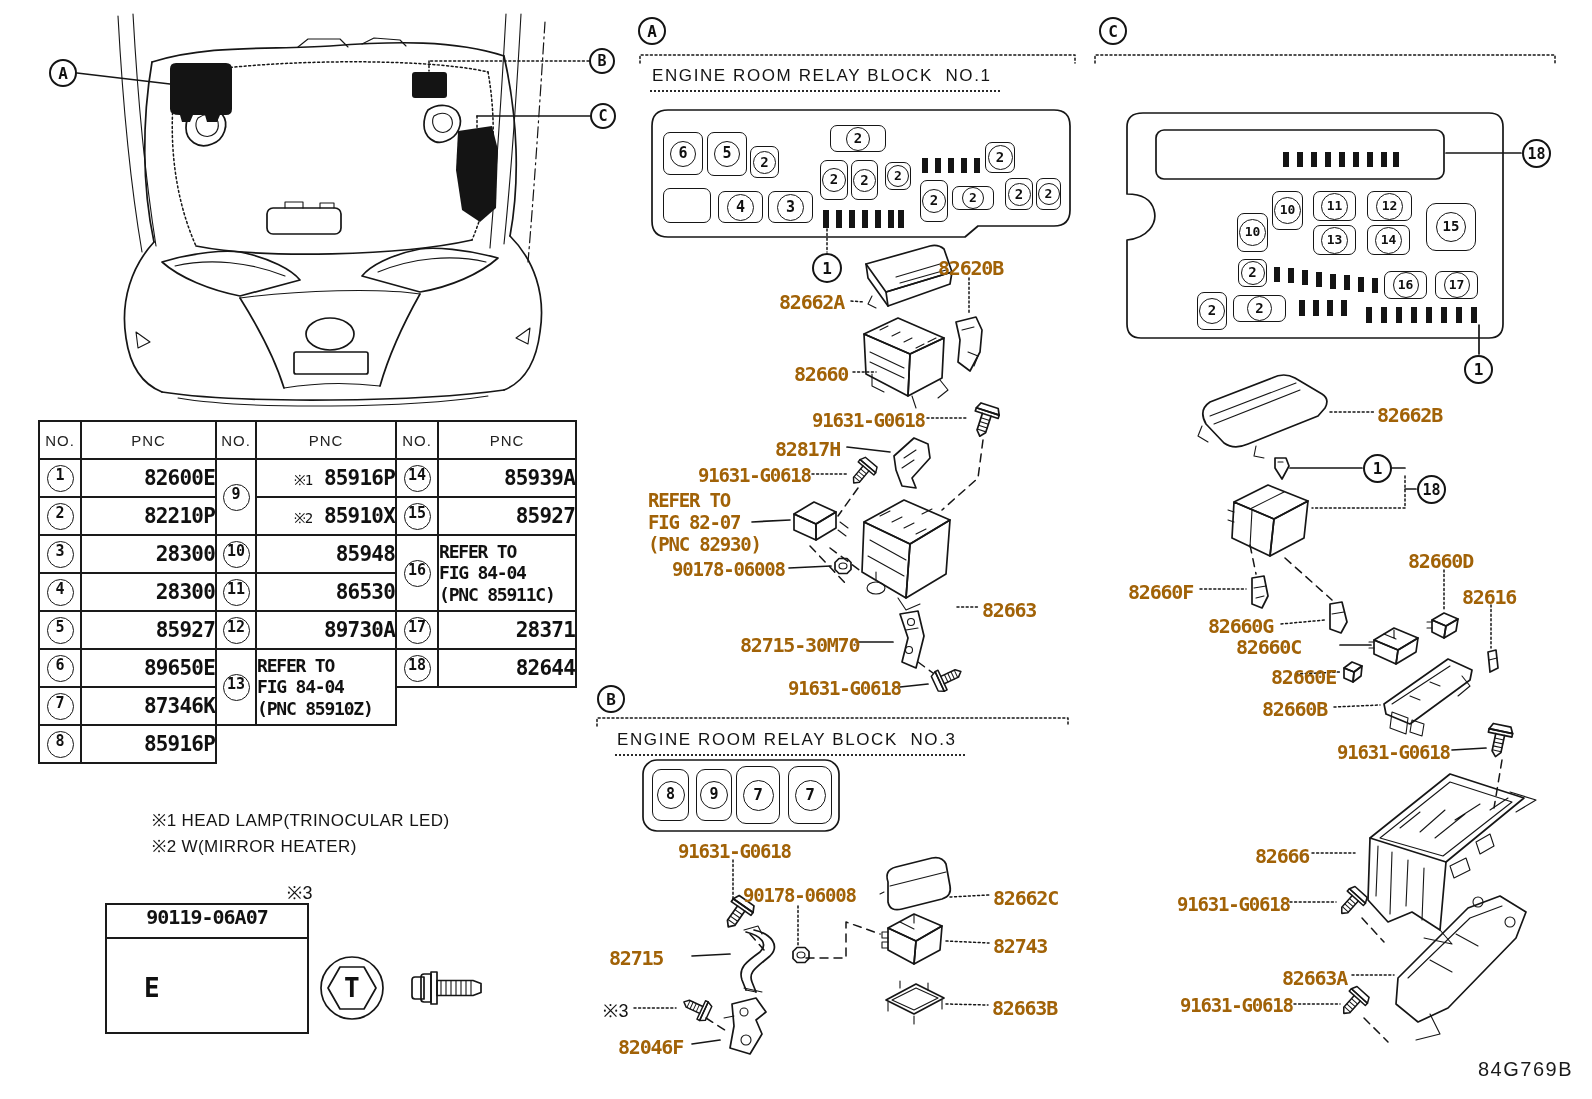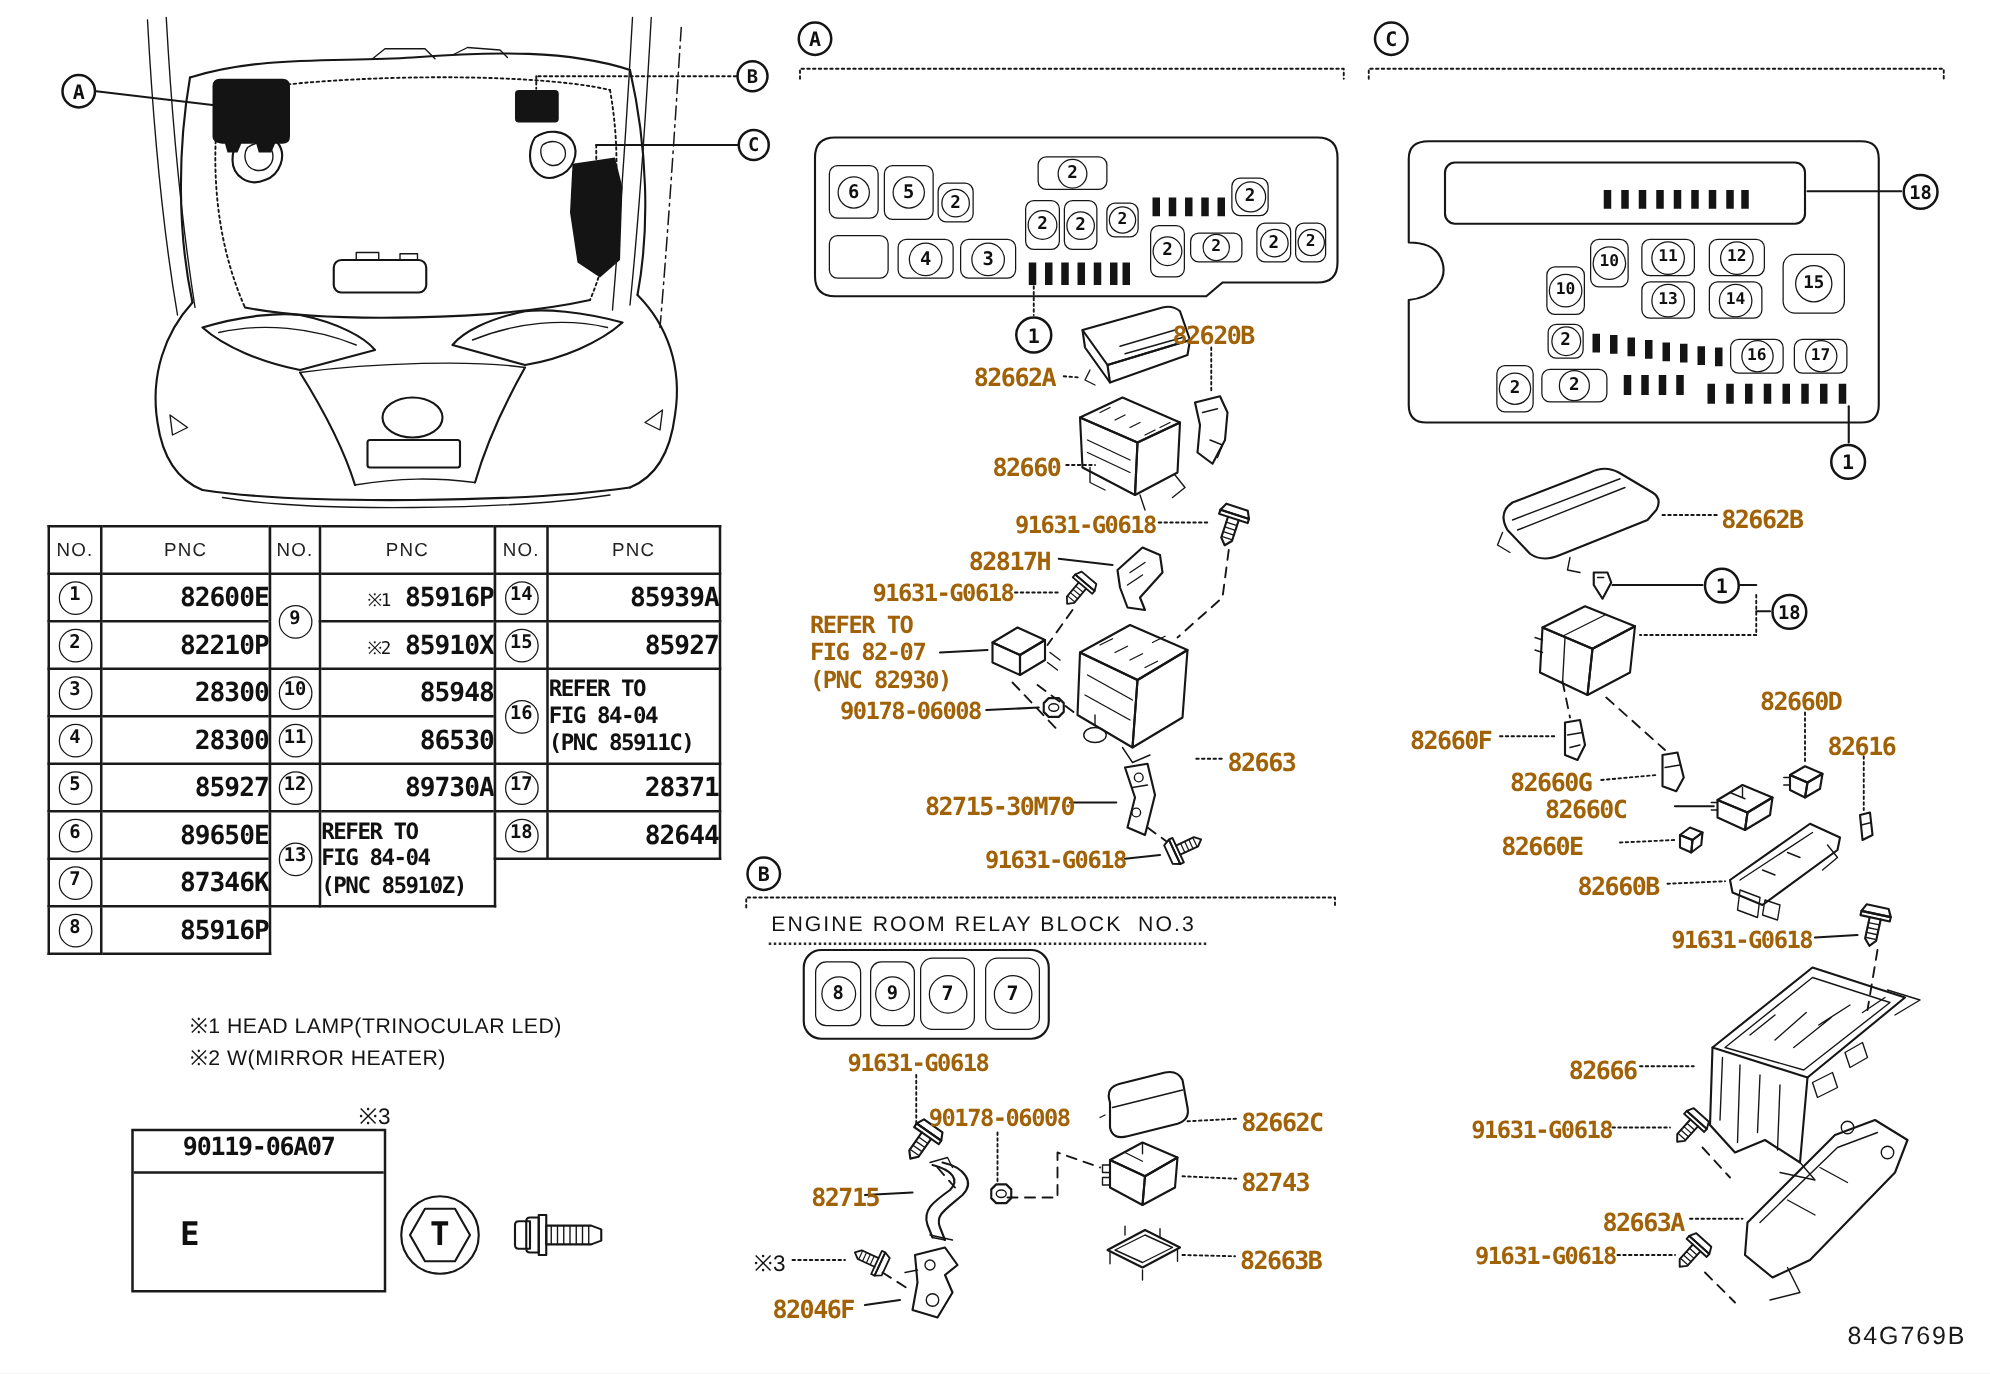--- a/index.html
+++ b/index.html
@@ -448,20 +448,21 @@
   <div class="callout" style="left:638px;top:17px;width:28px;height:28px;line-height:25px;font-size:16px">A</div>
   <div class="callout" style="left:597px;top:685px;width:28px;height:28px;line-height:25px;font-size:16px">B</div>
   <div class="callout" style="left:1099px;top:17px;width:28px;height:28px;line-height:25px;font-size:16px">C</div>
 
   <div class="callout" style="left:812px;top:253px;width:30px;height:30px;line-height:27px;font-size:16px">1</div>
   <div class="callout" style="left:1522px;top:139px;width:29px;height:29px;line-height:26px;font-size:15px">18</div>
   <div class="callout" style="left:1464px;top:355px;width:29px;height:29px;line-height:26px;font-size:16px">1</div>
   <div class="callout" style="left:1363px;top:454px;width:29px;height:29px;line-height:26px;font-size:16px">1</div>
   <div class="callout" style="left:1417px;top:475px;width:29px;height:29px;line-height:26px;font-size:15px">18</div>
 
+  <div class="sec-title" style="left:650px;top:66px;">ENGINE ROOM RELAY BLOCK  NO.1</div>
   <div class="sec-title" style="left:615px;top:730px;">ENGINE ROOM RELAY BLOCK  NO.3</div>
 
   <div class="slot" style="left:663px;top:132px;width:40px;height:43px">
       <span class="n" style="width:26px;height:26px;line-height:23px;font-size:15px">6</span>
     </div>
   <div class="slot" style="left:707px;top:132px;width:40px;height:44px">
       <span class="n" style="width:26px;height:26px;line-height:23px;font-size:15px">5</span>
     </div>
   <div class="slot" style="left:750px;top:146px;width:29px;height:32px">
       <span class="n" style="width:23px;height:23px;line-height:20px;font-size:14px">2</span>
@@ -560,34 +561,34 @@
   <div class="plabel md" style="left:648px;top:489px">REFER TO</div>
   <div class="plabel md" style="left:648px;top:511px">FIG 82-07</div>
   <div class="plabel md" style="left:648px;top:533px">(PNC 82930)</div>
   <div class="plabel md" style="left:672px;top:558px">90178-06008</div>
   <div class="plabel" style="left:982px;top:598px">82663</div>
   <div class="plabel" style="left:740px;top:633px">82715-30M70</div>
   <div class="plabel md" style="left:788px;top:677px">91631-G0618</div>
 
   <div class="plabel md" style="left:678px;top:840px">91631-G0618</div>
   <div class="plabel md" style="left:743px;top:884px">90178-06008</div>
-  <div class="plabel" style="left:649px;top:946px">82715</div>
+  <div class="plabel" style="left:609px;top:946px">82715</div>
   <div class="note" style="left:603px;top:998px;font-size:18px">※3</div>
   <div class="plabel" style="left:618px;top:1035px">82046F</div>
   <div class="plabel" style="left:993px;top:886px">82662C</div>
   <div class="plabel" style="left:993px;top:934px">82743</div>
   <div class="plabel" style="left:992px;top:996px">82663B</div>
 
   <div class="plabel" style="left:1377px;top:403px">82662B</div>
   <div class="plabel" style="left:1128px;top:580px">82660F</div>
   <div class="plabel" style="left:1208px;top:614px">82660G</div>
   <div class="plabel" style="left:1408px;top:549px">82660D</div>
   <div class="plabel" style="left:1462px;top:585px">82616</div>
   <div class="plabel" style="left:1236px;top:635px">82660C</div>
-  <div class="plabel" style="left:1201px;top:665px">82660E</div>
+  <div class="plabel" style="left:1271px;top:665px">82660E</div>
   <div class="plabel" style="left:1262px;top:697px">82660B</div>
   <div class="plabel md" style="left:1337px;top:741px">91631-G0618</div>
   <div class="plabel" style="left:1255px;top:844px">82666</div>
   <div class="plabel md" style="left:1177px;top:893px">91631-G0618</div>
   <div class="plabel" style="left:1282px;top:966px">82663A</div>
   <div class="plabel md" style="left:1180px;top:994px">91631-G0618</div>
 
   <table class="ptable" style="left:38px;top:420px;width:177px">
     <colgroup>
         <col style="width:42px">

